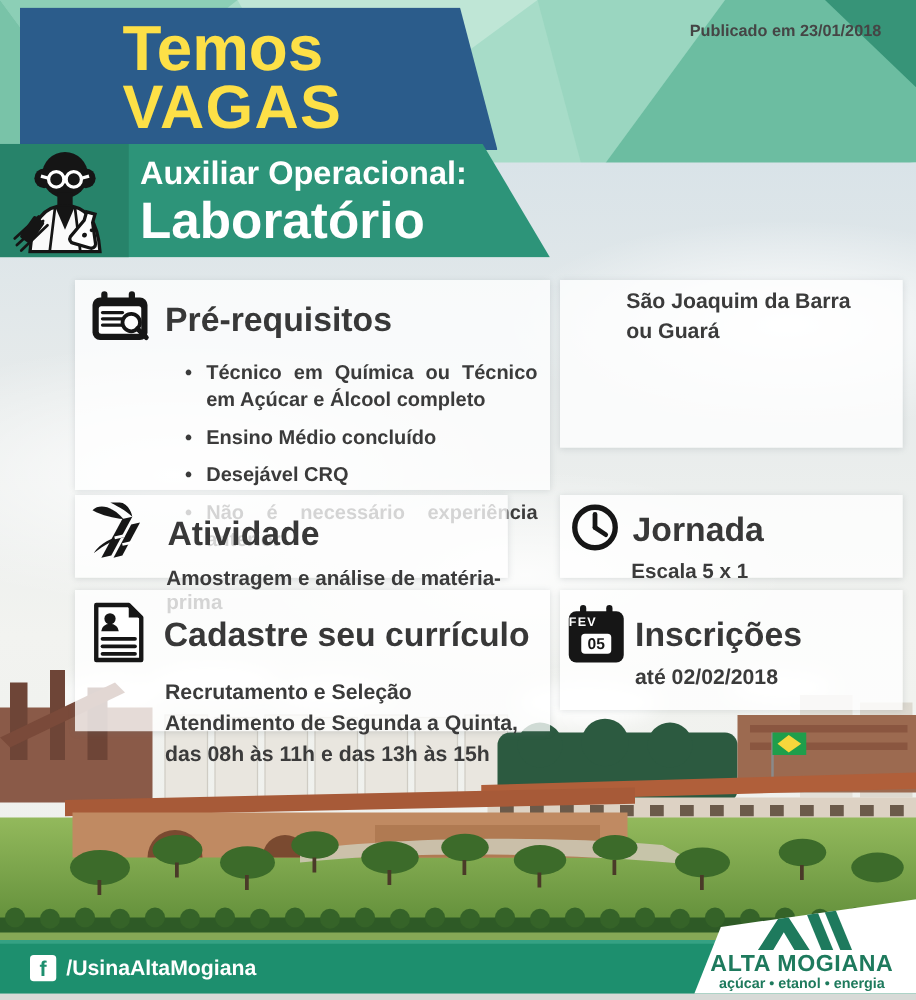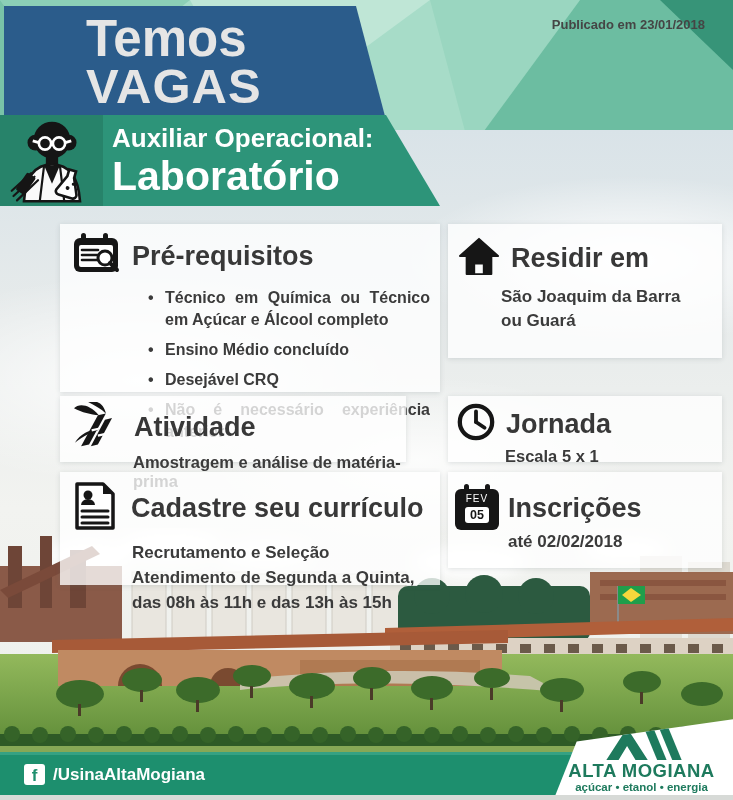--- a/index.html
+++ b/index.html
@@ -21,24 +21,24 @@
   
   .poly{position:absolute;left:0;top:0;width:733px;height:290px;}
   
   .photo{position:absolute;left:0;top:528px;width:733px;height:227px;}
   
   .published{
     position:absolute;top:17px;right:28px;font-size:13px;font-weight:bold;color:#454545;
   }
   
   .banner-blue{
-    position:absolute;left:4px;top:6px;width:382px;height:114px;
+    position:absolute;left:16px;top:6px;width:382px;height:114px;
     background:var(--banner_blue,#2b5c8b);
     clip-path:polygon(0 0,352px 0,382px 100%,0 100%);
-    color:#e5e5e5;
+    color:#fde047;
   }
   .banner-blue .l1{position:absolute;left:82px;top:8px;font-size:51px;font-weight:bold;line-height:50px;}
   .banner-blue .l2{position:absolute;left:82px;top:56px;font-size:49px;font-weight:bold;line-height:48px;letter-spacing:1px;}
   
   .banner-green{
     position:absolute;left:0;top:115px;width:440px;height:91px;
     background:var(--banner_green,#2d9479);
     clip-path:polygon(0 0,386px 0,440px 100%,0 100%);
     color:#fff;
   }
@@ -77,21 +77,21 @@
   #card-cad{left:60px;top:472px;width:380px;height:113px;}
   #card-cad .head{padding:8px 0 0 13px;gap:14px;}
   #card-cad .sub{margin:4px 0 0 72px;font-size:17px;font-weight:bold;line-height:25px;}
   #card-ins{left:448px;top:472px;width:274px;height:96px;}
   #card-ins .head{padding:12px 0 0 6px;gap:8px;}
   #card-ins .sub{margin:0 0 0 60px;font-size:17px;font-weight:bold;}
   
   .cal{position:relative;width:46px;height:48px;flex:0 0 46px;}
   .cal .ring{position:absolute;top:0;width:5px;height:12px;border-radius:2.5px;background:#161616;}
   .cal .body{position:absolute;left:1px;top:5px;width:44px;height:41px;border-radius:6px;background:#161616;}
-  .cal .month{position:absolute;left:1px;top:9px;width:44px;text-align:center;color:#fff;font-size:10px;font-weight:normal;letter-spacing:1px;}
+  .cal .month{position:absolute;left:1px;top:9px;width:44px;text-align:left;color:#fff;font-size:10px;font-weight:bold;letter-spacing:1px;}
   .cal .daybox{position:absolute;left:11px;top:23px;width:24px;height:16px;background:#fff;border-radius:3px;
     display:flex;align-items:center;justify-content:center;font-size:12.5px;font-weight:bold;color:#161616;}
   
   .footer-bar{
     position:absolute;left:0;top:752px;width:733px;height:43px;
     background:var(--footer_green,#1d8f6e);
     border-top:3px solid #35a183;box-sizing:border-box;
     color:#fff;
   }
   .fb{position:absolute;left:24px;top:9px;display:flex;align-items:center;gap:8px;}
@@ -348,28 +348,20 @@
     </div>
     <ul>
       <li>Técnico em Química ou Técnico em Açúcar e Álcool completo</li>
       <li>Ensino Médio concluído</li>
       <li>Desejável CRQ</li>
       <li>Não é necessário experiência anterior</li>
     </ul>
   </div>
 
   <div class="card" id="card-res">
-    <div class="head">
-      <span>
-        <svg width="42" height="40" viewBox="0 0 44 42" aria-hidden="true">
-          <path fill-rule="evenodd" fill="#161616" stroke="#161616" stroke-width="2" stroke-linejoin="round" d="M22,3 L42,21 L35,21 L35,40 L9,40 L9,21 L2,21 Z  M17,40 L17,29 L27,29 L27,40 Z"></path>
-        </svg>
-      </span>
-      <span class="title">Residir em</span>
-    </div>
     <div class="sub">
       <div>São Joaquim da Barra</div>
       <div>ou Guará</div>
     </div>
   </div>
 
   <div class="card" id="card-act">
     <div class="head">
       <span>
         <svg width="50" height="46" viewBox="0 0 56 52" aria-hidden="true">

